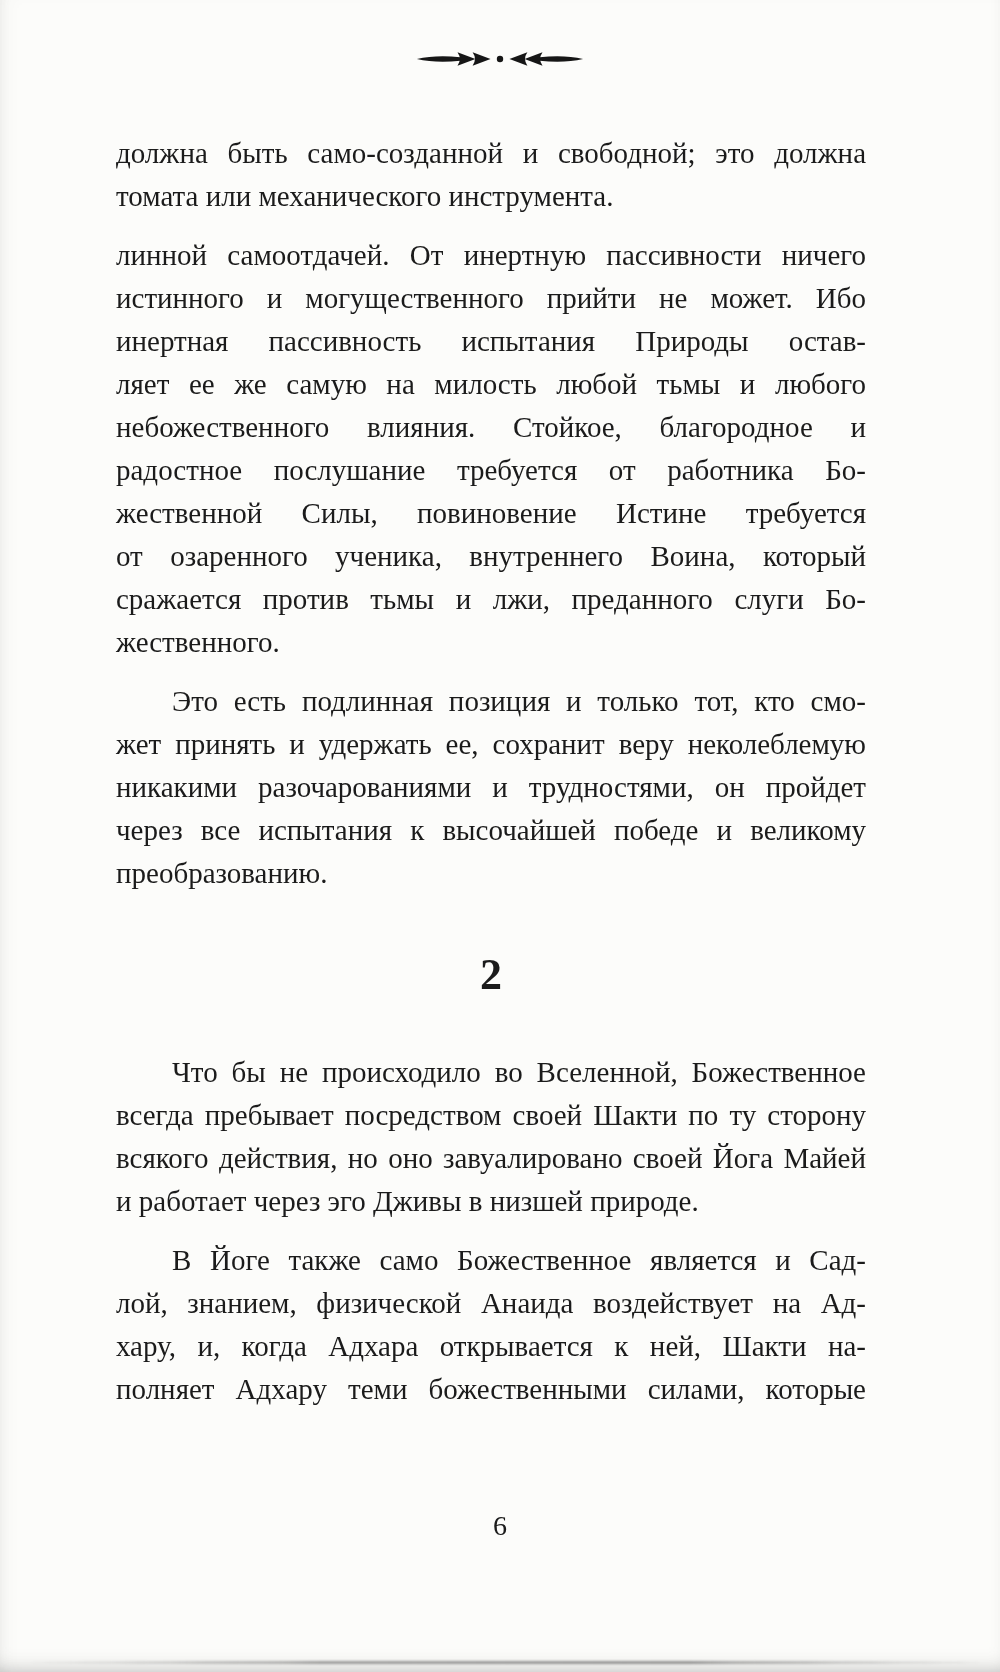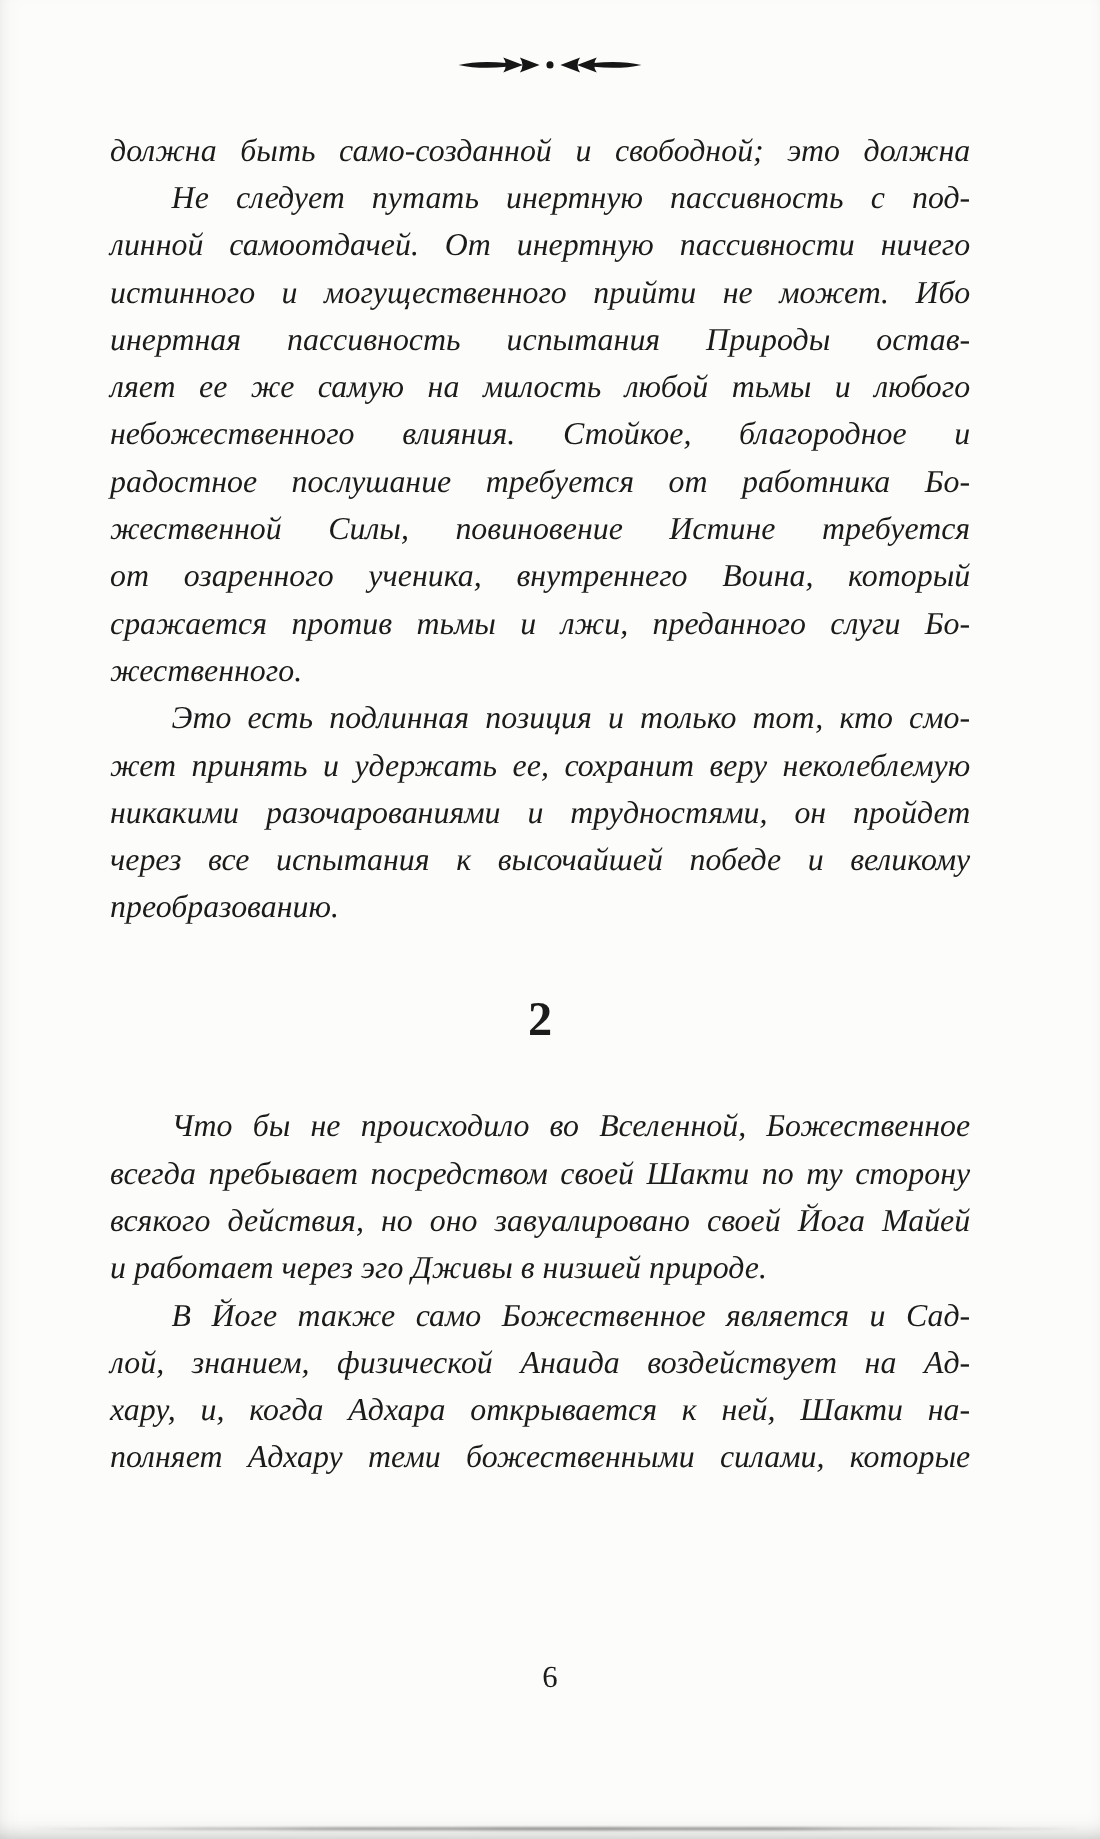--- a/index.html
+++ b/index.html
@@ -30,21 +30,21 @@
   }
   .ornament svg { display: block; }
   .text-block {
     position: absolute;
     top: 116px;
     left: 100px;
     width: 782px;
     font-size: 29px;
     line-height: 43px;
   }
-  .paragraph { margin: 0; padding: 0; font-style: italic; }
+  .paragraph { margin: 16px; padding: 0; }
   .line {
     display: block;
     text-align: justify;
     text-align-last: justify;
     white-space: normal;
   }
   .line.indent { text-indent: 56px; }
   .line.last-left { text-align: left; text-align-last: left; }
   .section-heading {
     text-align: center;
@@ -91,23 +91,23 @@
           <path d="M64,11 L45,3.8 Q50,11 45,18.2 Z"></path>
           <path d="M80,11 L61,3.8 Q66,11 61,18.2 Z"></path>
         </g>
       </g>
     </svg>
   </div>
 
   <main class="text-block" id="text-block">
       <p class="paragraph">
         <span class="line">должна быть само-созданной и свободной; это должна</span>
+        <span class="line last-left">томата или механического инструмента.</span>
       </p>
       <p class="paragraph">
-        <span class="line indent">Не следует путать инертную пассивность с под-</span>
         <span class="line">линной самоотдачей. От инертную пассивности ничего</span>
         <span class="line">истинного и могущественного прийти не может. Ибо</span>
         <span class="line">инертная пассивность испытания Природы остав-</span>
         <span class="line">ляет ее же самую на милость любой тьмы и любого</span>
         <span class="line">небожественного влияния. Стойкое, благородное и</span>
         <span class="line">радостное послушание требуется от работника Бо-</span>
         <span class="line">жественной Силы, повиновение Истине требуется</span>
         <span class="line">от озаренного ученика, внутреннего Воина, который</span>
         <span class="line">сражается против тьмы и лжи, преданного слуги Бо-</span>
         <span class="line last-left">жественного.</span>

